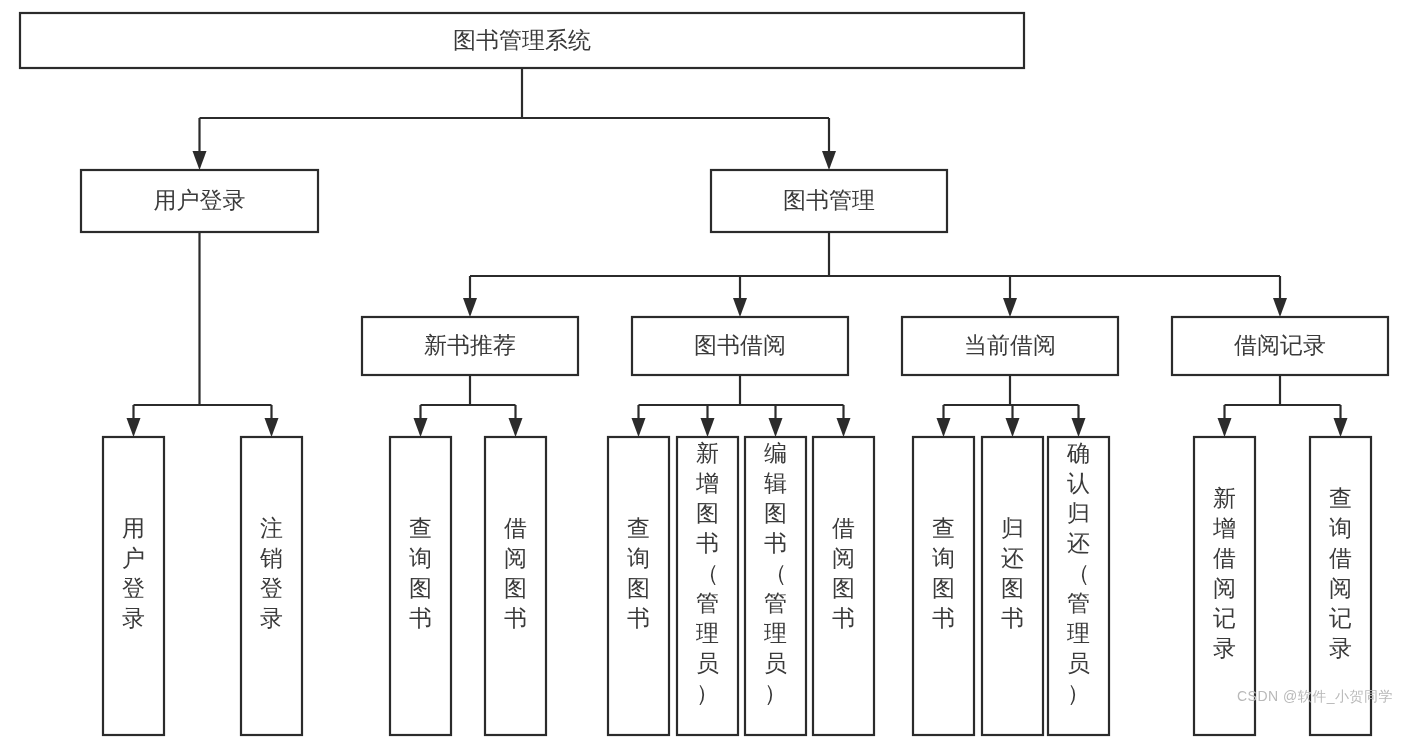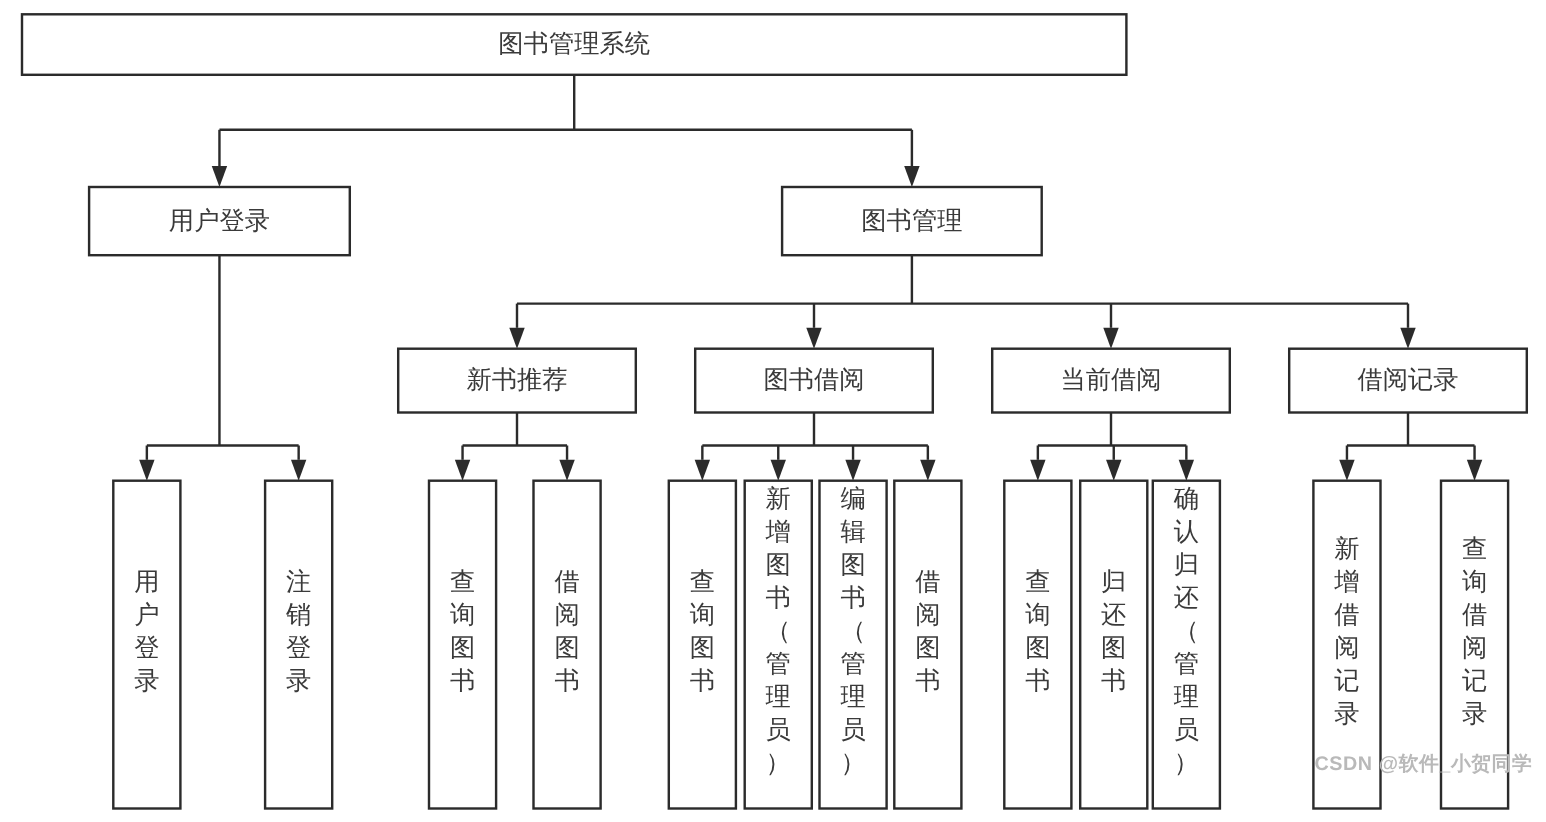--- a/index.html
+++ b/index.html
@@ -52,26 +52,25 @@
     fill: #3a3a3a;
     font-family: "Liberation Sans", "DejaVu Sans", sans-serif;
     font-size: 23px;
     text-anchor: middle;
   }
   .watermark {
     position: absolute;
     right: 12px;
     bottom: 6px;
     font-family: "Liberation Sans", "DejaVu Sans", sans-serif;
-    font-size: 18px;
+    font-size: 14px;
     color: #b9b9b9;
     letter-spacing: 0.5px;
     white-space: nowrap;
     pointer-events: none;
-    font-weight: bold;
   }
 </style>
 </head>
 <body>
 
 <div id="diagram-root">
   <svg class="flow" viewBox="0 0 1405 747" xmlns="http://www.w3.org/2000/svg">
     <g id="connectors-layer">
         <line x1="522" y1="68" x2="522" y2="118" class="connector"></line>
         <line x1="199.5" y1="118" x2="829" y2="118" class="connector"></line>

